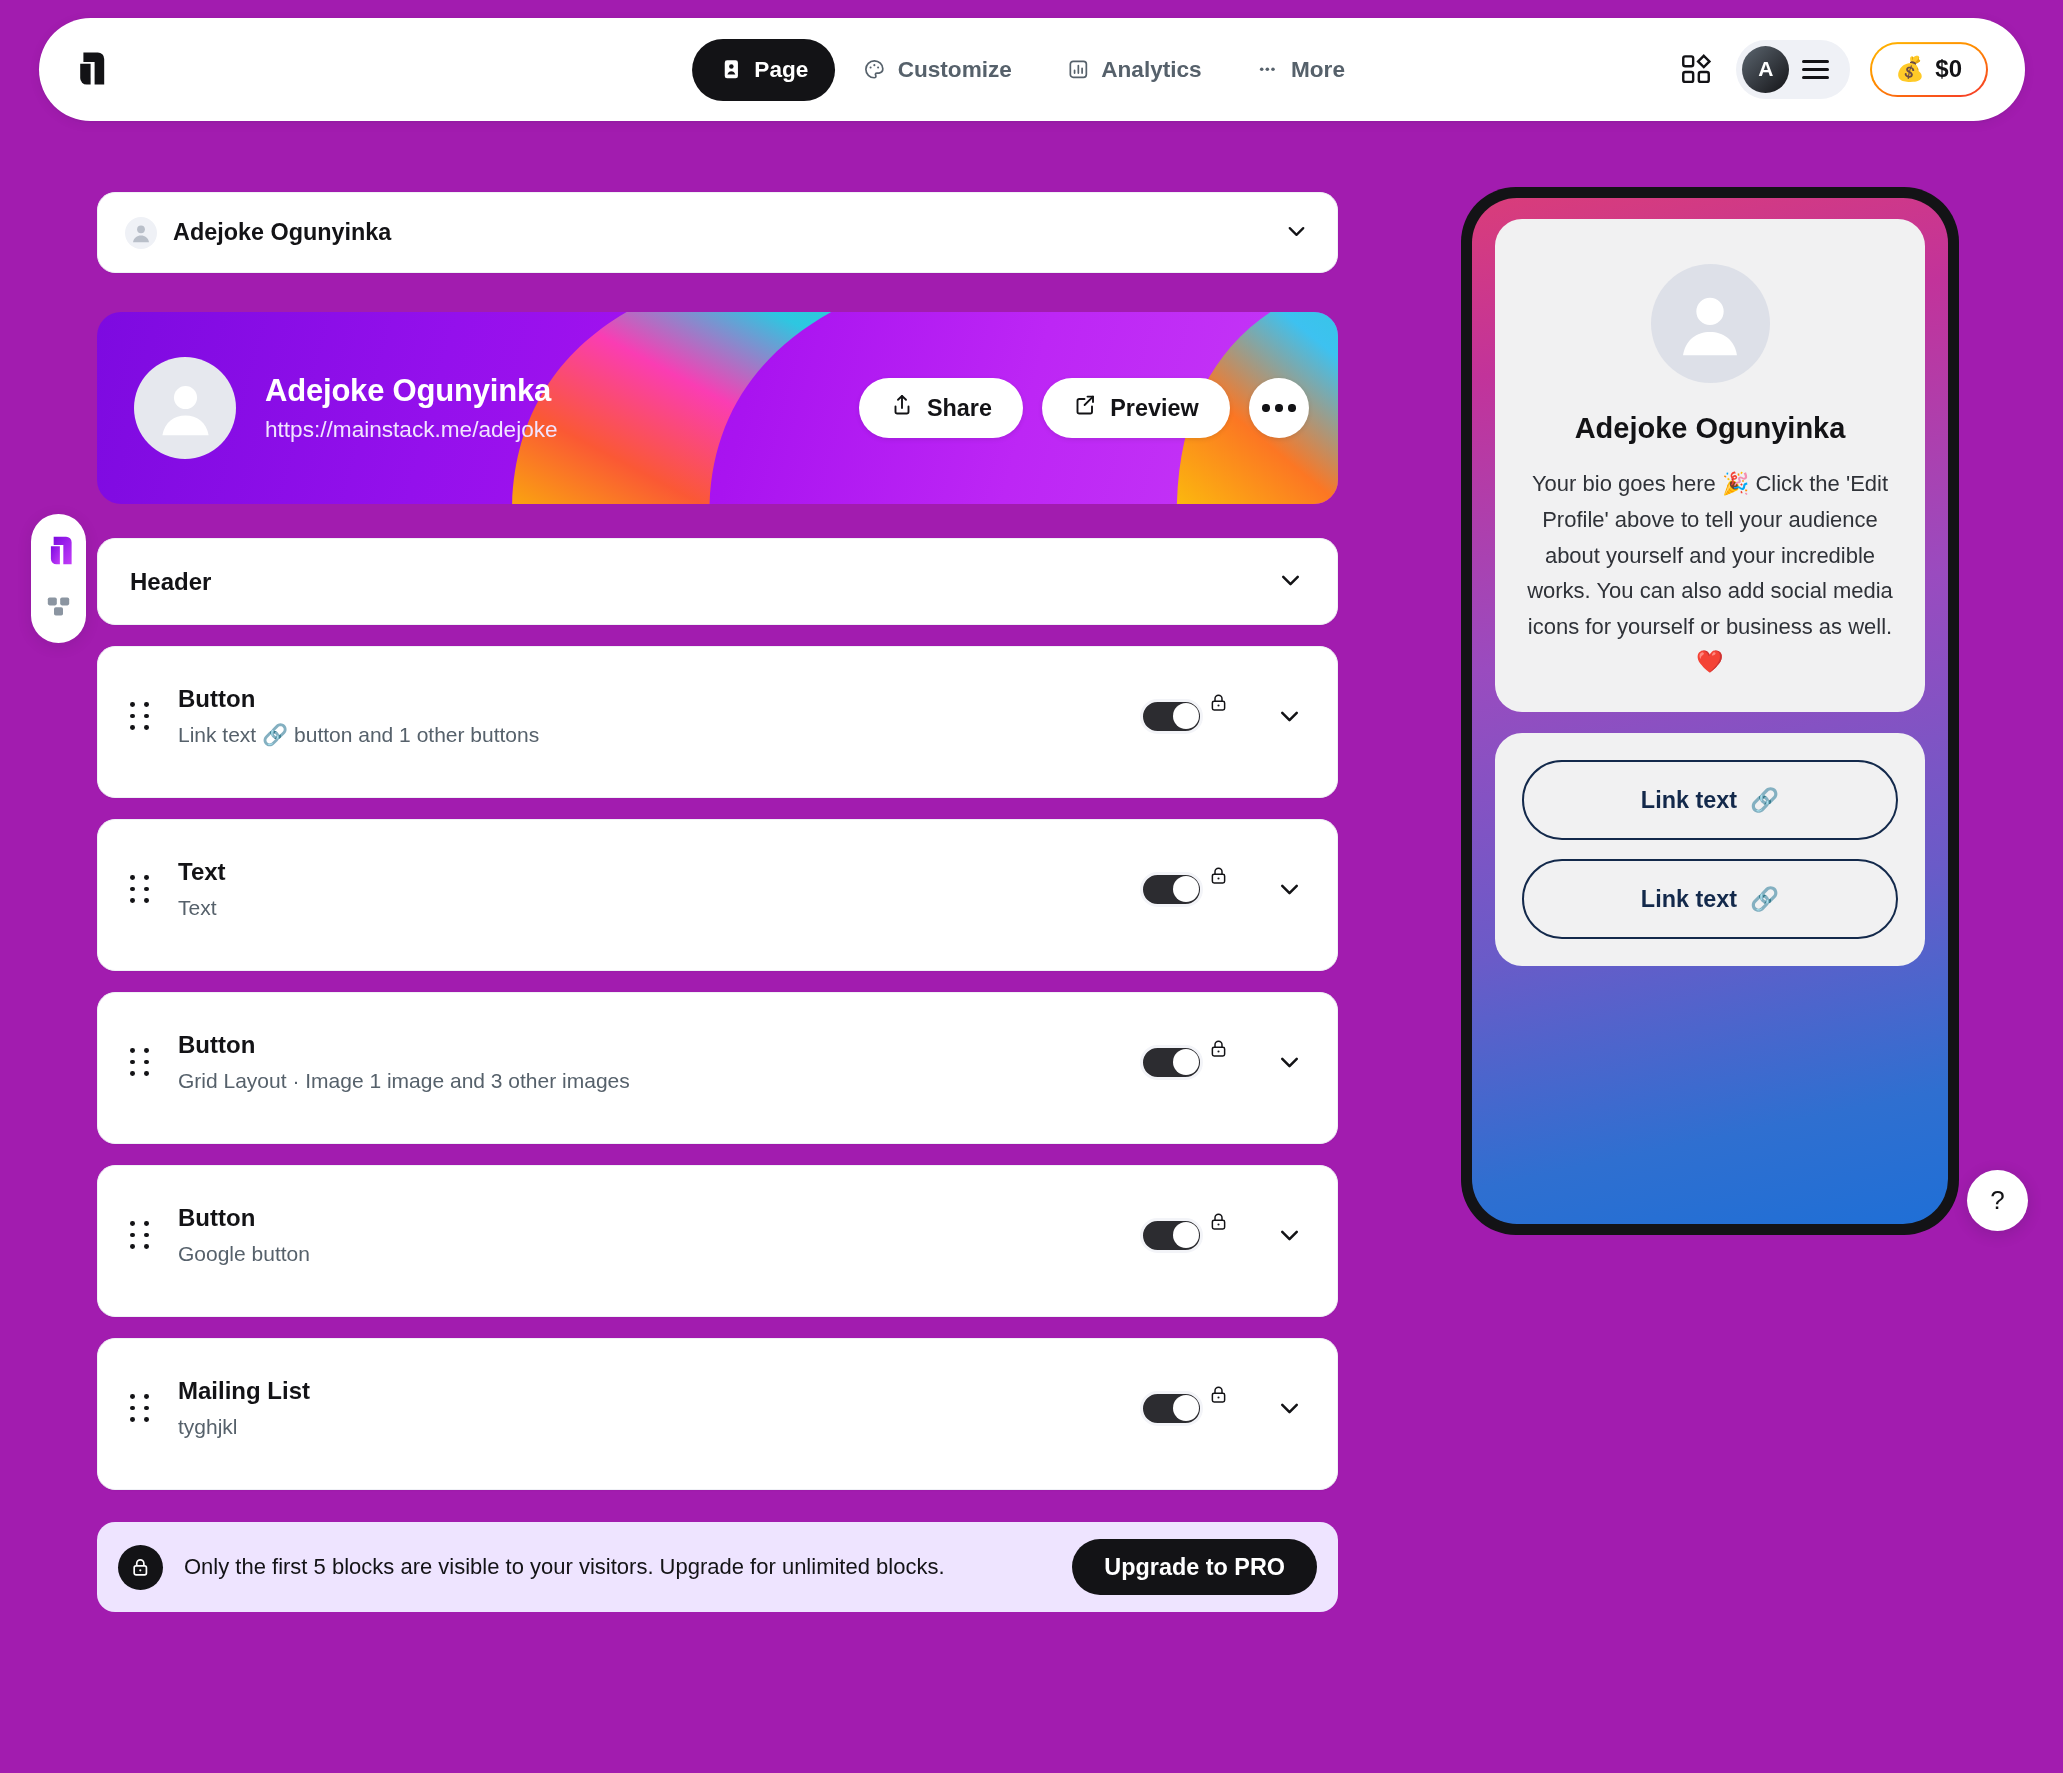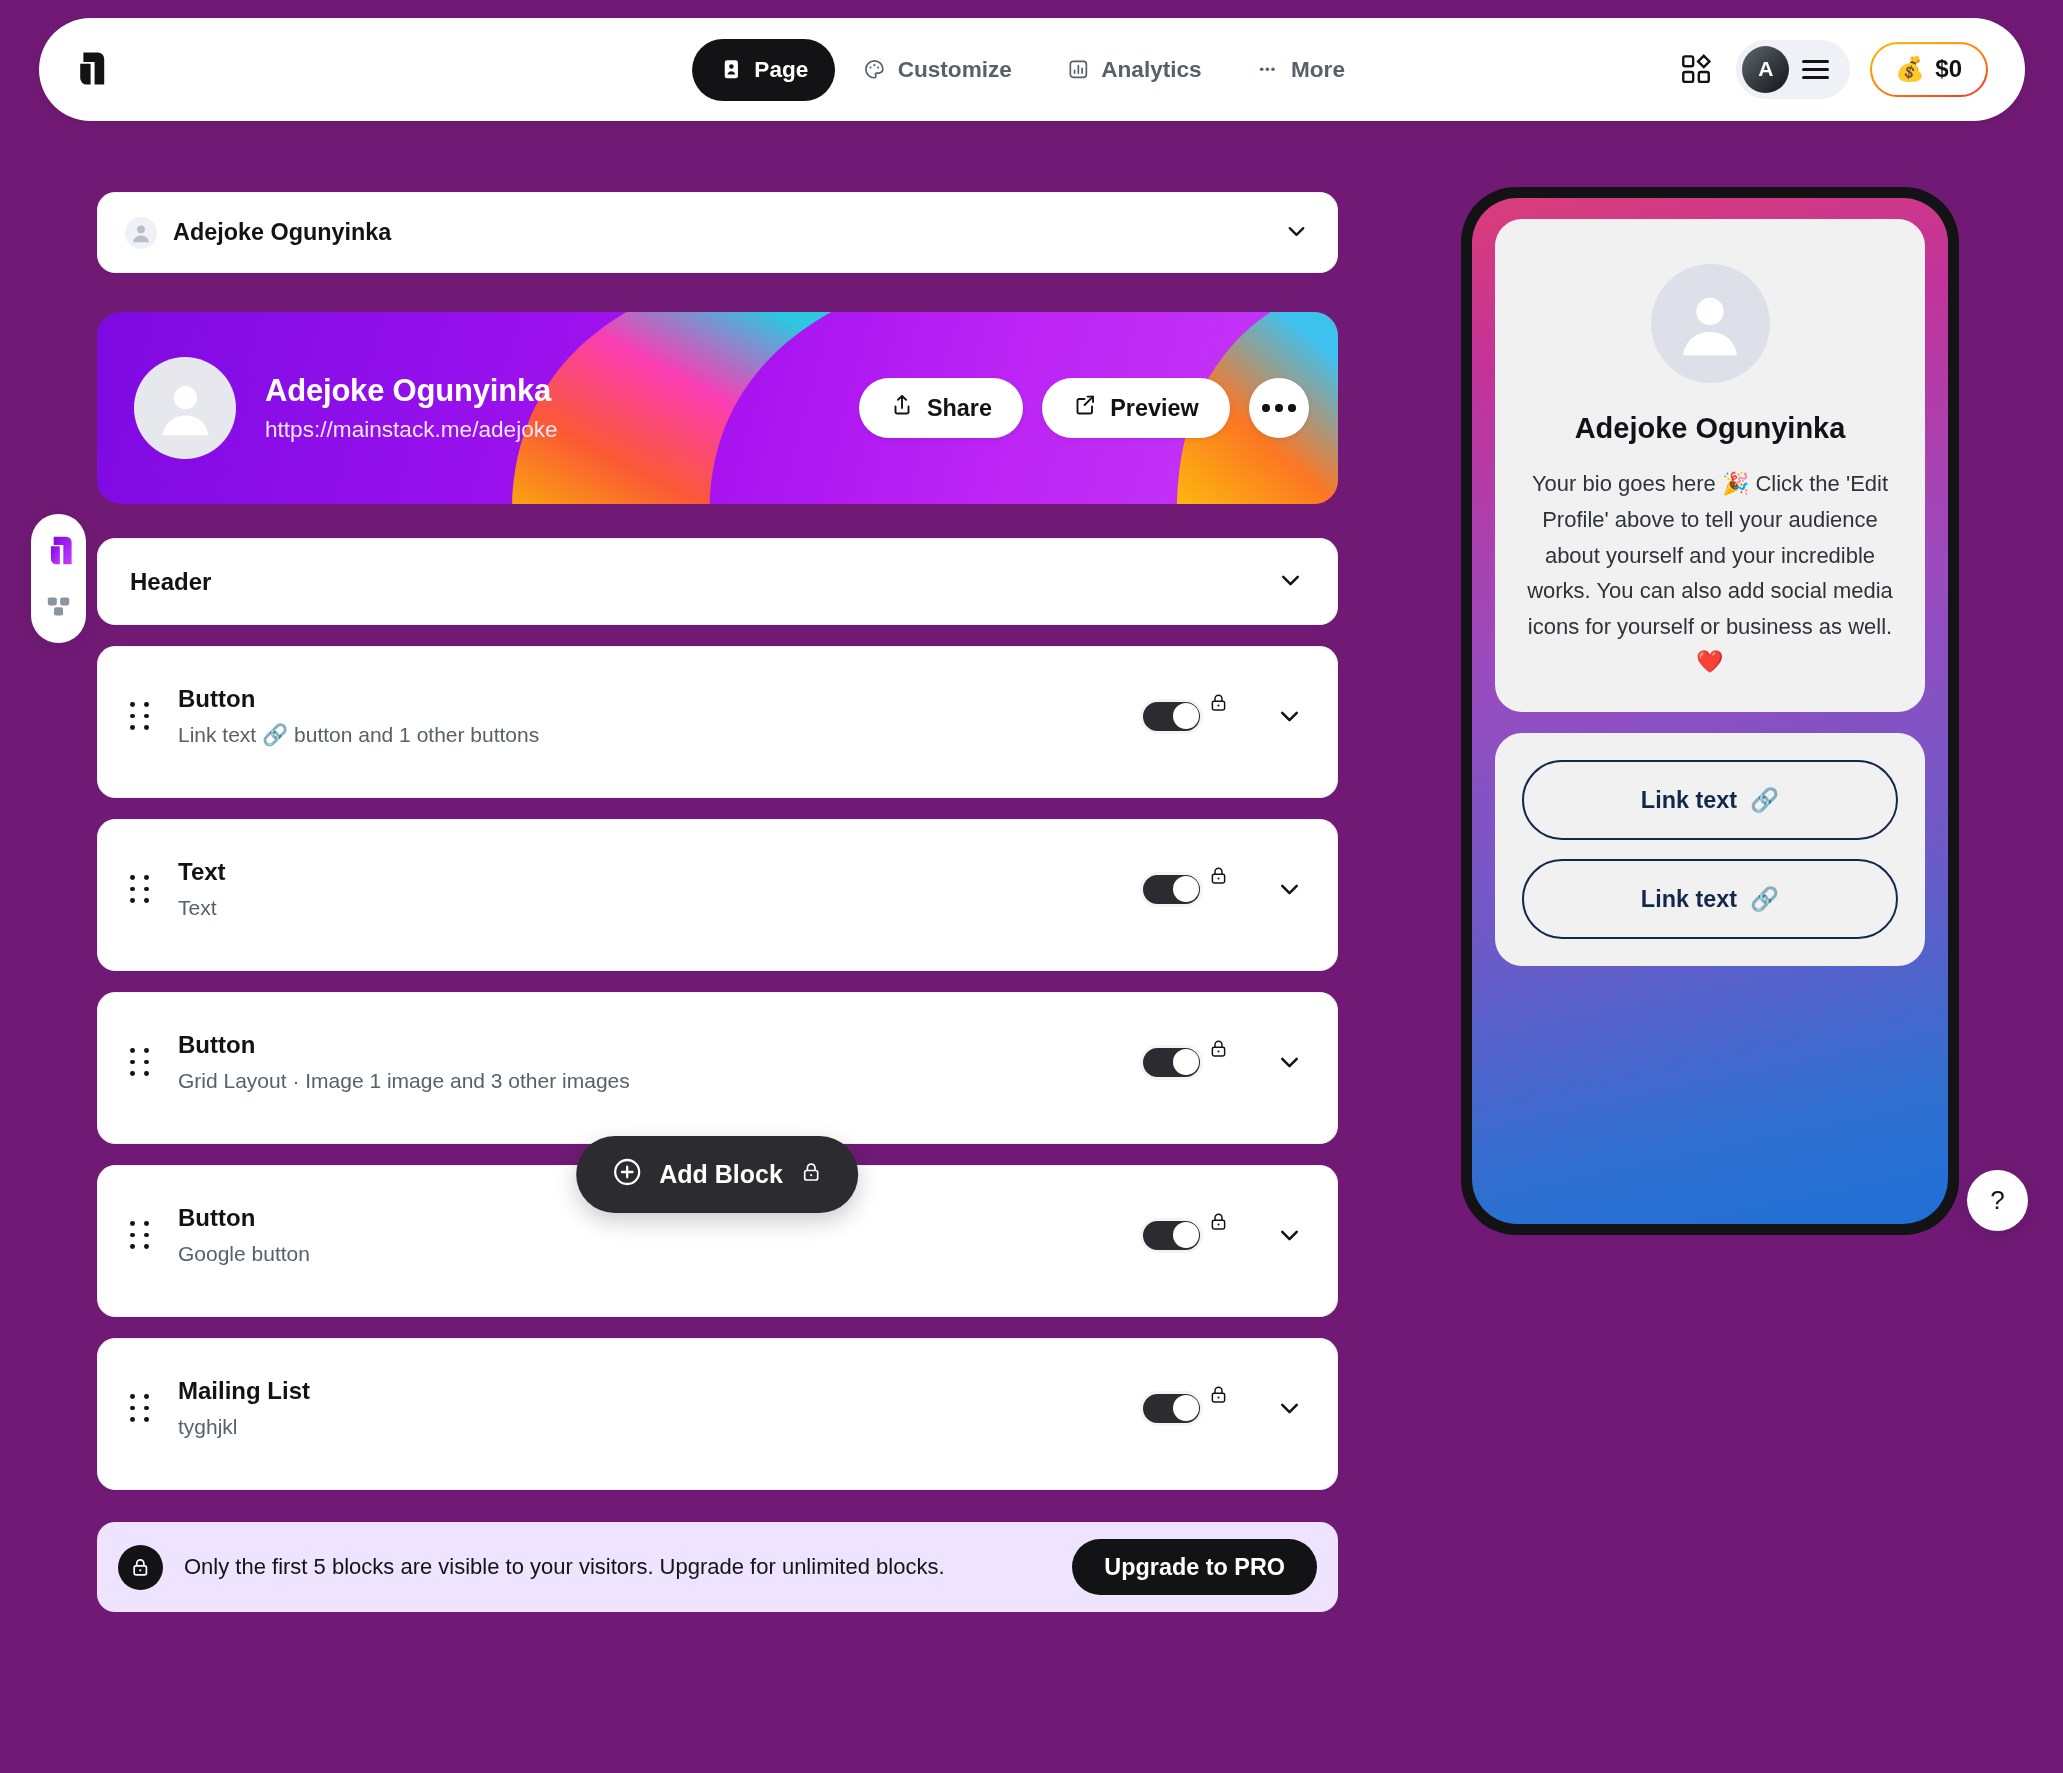--- a/index.html
+++ b/index.html
@@ -2,21 +2,21 @@
 <html style="font-size:13px"><head>
 <meta charset="utf-8">
 <style>
   * { box-sizing: border-box; margin: 0; padding: 0; }
   html, body {
     width: 2064px; height: 1773px;
     background: #ffffff;
     font-family: "Liberation Sans", sans-serif;
     overflow: hidden;
   }
-  .page { position: relative; width: 2064px; height: 1773px; background:#701a75; }
+  .page { position: relative; width: 2064px; height: 1773px; background:#a21caf; }
 
   
   .topbar {
     position: absolute; left: 39px; top: 18px;
     width: 1986px; height: 103px;
     background: #ffffff;
     border-radius: 52px;
     box-shadow: 0 2.4px 11.3px rgba(16,24,40,.07), 0 0.8px 2.4px rgba(16,24,40,.05);
     display: flex; align-items: center;
   }
@@ -632,36 +632,20 @@
           <path d="M8.2 10.5V7.9a3.8 3.8 0 0 1 7.6 0v2.6"></path>
           <circle cx="12" cy="15.2" r="1.15" fill="#ffffff" stroke="none"></circle>
         </svg>
       </span>
       <span class="up-text">Only the first 5 blocks are visible to your visitors. Upgrade for unlimited blocks.</span>
       <span class="up-btn">Upgrade to PRO</span>
     </div>
 
   </div>
 
-  <div class="addblock" style="left:717px;">
-    <span>
-      <svg width="32" height="32" viewBox="0 0 24 24" fill="none" stroke="#ffffff" stroke-width="1.7" stroke-linecap="round">
-        <circle cx="12" cy="12" r="9"></circle>
-          <path d="M12 8v8M8 12h8"></path>
-      </svg>
-    </span>
-    <span>Add Block</span>
-    <span>
-      <svg width="24" height="24" viewBox="0 0 24 24" fill="none" stroke="#ffffff" stroke-width="1.7">
-        <rect x="5.5" y="10.5" width="13" height="9.5" rx="2"></rect>
-        <path d="M8.2 10.5V7.9a3.8 3.8 0 0 1 7.6 0v2.6"></path>
-        <circle cx="12" cy="15.2" r="1.15" fill="#ffffff" stroke="none"></circle>
-      </svg>
-    </span>
-  </div>
 
   <div class="phone">
     <div class="phone-screen">
 
       <div class="pcard">
         <div class="p-avatar">
           <svg width="84" height="84" viewBox="0 0 24 24" fill="#ffffff">
             <circle cx="12" cy="8.4" r="3.9"></circle>
             <path d="M4.3 20.9c.7-4.4 3.9-6.6 7.7-6.6s7 2.2 7.7 6.6z"></path>
           </svg>

